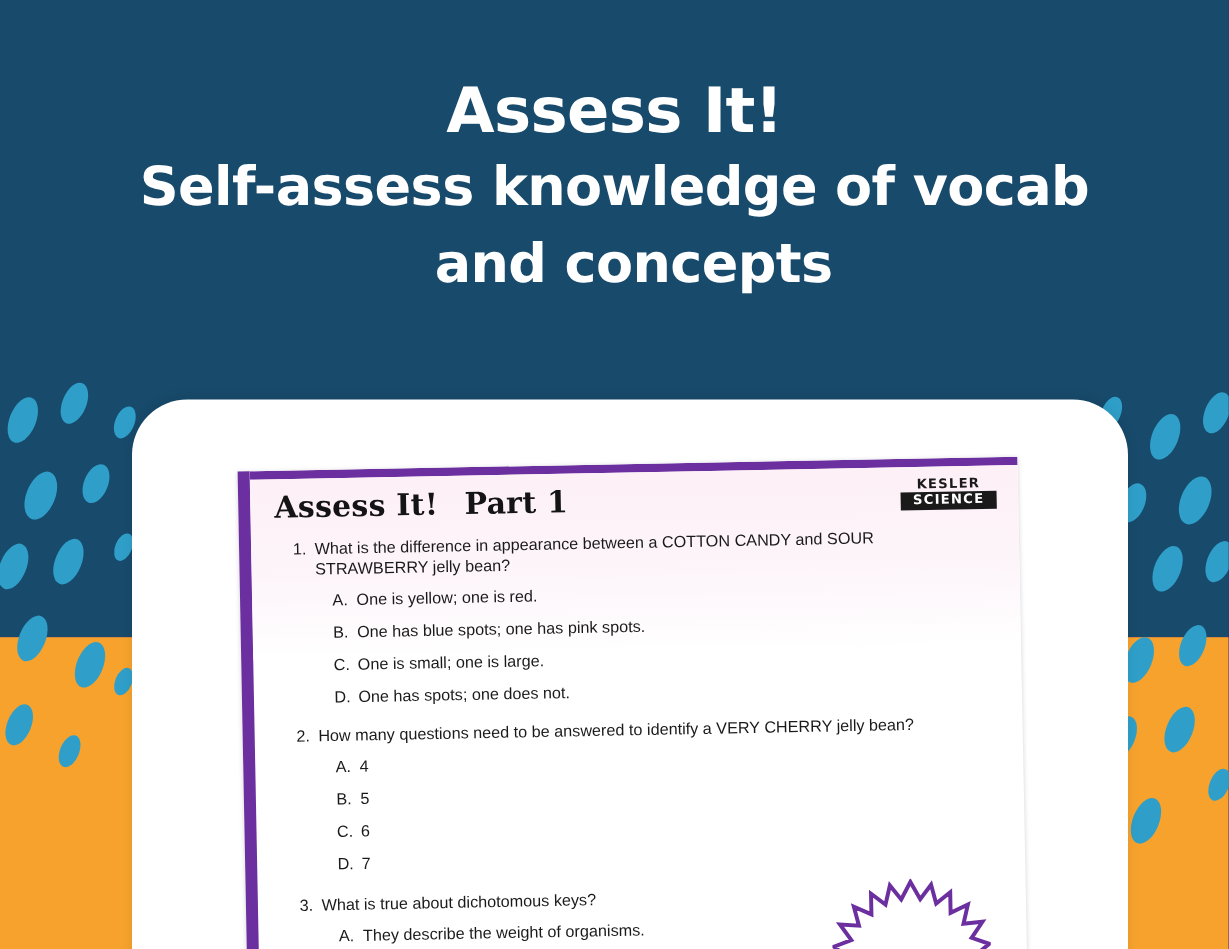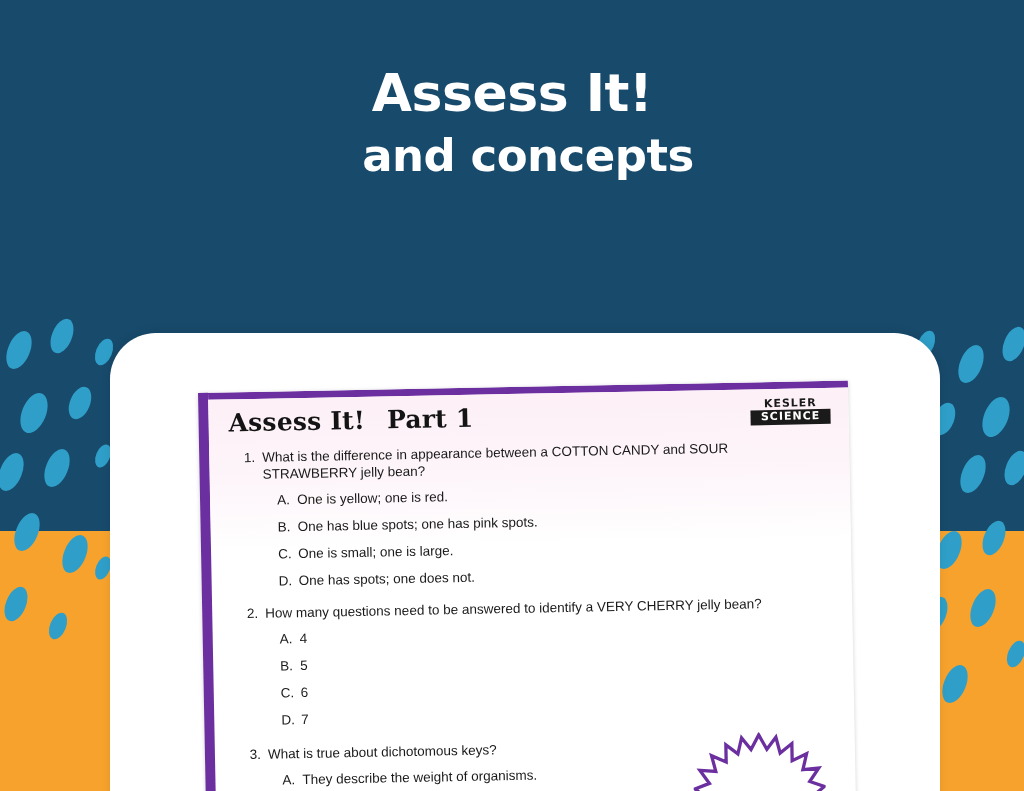--- a/index.html
+++ b/index.html
@@ -229,20 +229,21 @@
   <div class="dash" style="left:1006px;top:450px; width:20px; height:36px; transform:rotate(22deg);"></div>
   <div class="dash" style="left:938px; top:530px; width:22px; height:40px; transform:rotate(22deg);"></div>
   <div class="dash" style="left:984px; top:520px; width:20px; height:36px; transform:rotate(22deg);"></div>
   <div class="dash" style="left:926px; top:596px; width:20px; height:36px; transform:rotate(22deg);"></div>
   <div class="dash" style="left:972px; top:588px; width:22px; height:40px; transform:rotate(22deg);"></div>
   <div class="dash" style="left:1008px;top:640px; width:16px; height:28px; transform:rotate(22deg);"></div>
   <div class="dash" style="left:944px; top:664px; width:22px; height:40px; transform:rotate(22deg);"></div>
 
   <div class="headline">
     <span class="line1">Assess It!</span>
+    <span class="line2">Self-assess knowledge of vocab</span>
     <span class="line3">and concepts</span>
   </div>
 
   <div class="device">
     <div class="sheet">
       <div class="sheet-topbar"></div>
       <div class="sheet-pinkwash"></div>
 
       <div class="sheet-inner">
         <div class="sheet-title">

